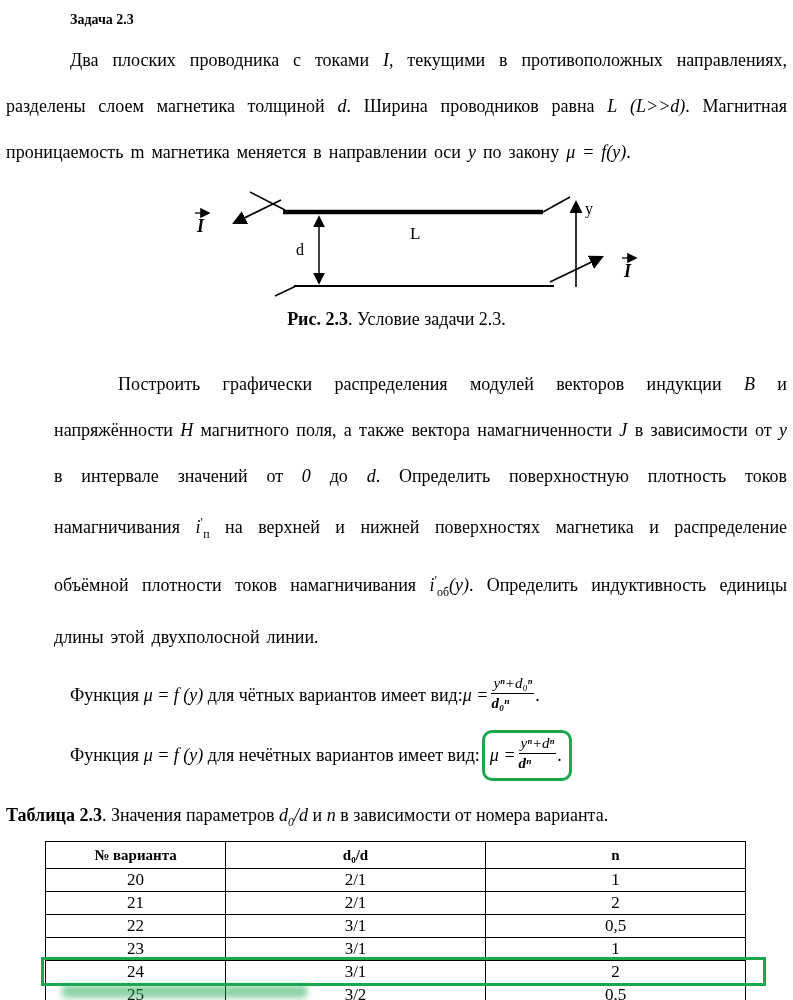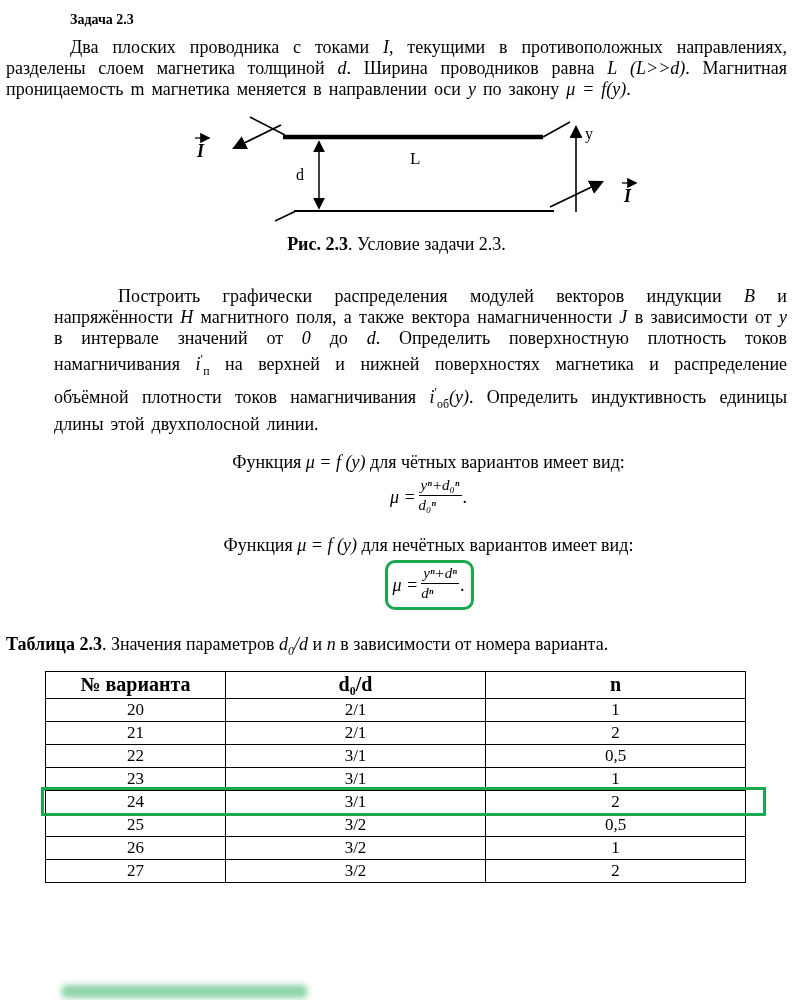--- a/index.html
+++ b/index.html
@@ -6,47 +6,47 @@
   html, body { background:#ffffff; }
   body {
     width:793px; height:1000px; overflow:hidden;
     font-family:"Liberation Serif", serif;
     font-size:18px; color:#000;
   }
   .page { position:relative; width:793px; height:1000px; padding:12px 6px 0 6px; }
 
   .title { font-weight:bold; font-size:14px; margin-left:64px; margin-bottom:9px; }
 
-  .body-text { text-align:justify; text-indent:64px; line-height:21px; word-spacing:2.5px; }
+  .body-text { text-align:justify; text-indent:64px; line-height:46px; word-spacing:2.5px; }
   .p2 { margin-top:30px;margin-left:48px; }
 
   .st-i { font-style:italic; }
   .st-b { font-weight:bold; }
   .st-sup { vertical-align:super; font-size:66%; }
   .st-sub { vertical-align:sub; font-size:66%; }
   .st-i.st-sub, .st-i.st-sup { font-style:italic; }
 
   .figure { margin:12px 0 0 172px; width:480px; height:112px; }
   .figure svg text { font-family:"Liberation Serif", serif; fill:#000; }
 
   .fig-caption { text-align:center; margin-top:8px; line-height:24px; }
 
-  .formula { padding-left:64px; margin-top:12px; line-height:30px; min-height:46px; display:flex; align-items:center;flex-direction:column; }
+  .formula { padding-left:64px; margin-top:12px; line-height:30px; min-height:46px; display:flex; align-items:center; }
   .fwrap { display:inline-flex; align-items:center; }
   .boxed { border:3px solid var(--annotation_green,#1aa84f); border-radius:10px; padding:2px 7px 2px 5px; margin-left:2px; }
   .frac { display:inline-block; vertical-align:middle; text-align:left; font-style:italic; font-size:15px; line-height:1.15; margin:0 1px 3px 3px; }
   .frac .num { display:block; border-bottom:1.2px solid #000; padding:0 2px 1px; }
-  .frac .den { display:block; padding-top:1px; }
+  .frac .den { display:block; padding-top:1px;font-weight:bold; }
 
   .tbl-caption { margin-top:22px; line-height:24px; }
 
   .table-wrap { position:relative; margin:8px 0 0 39px; width:700px; }
   table { border-collapse:collapse; width:700px; font-size:17px; table-layout:fixed; }
   th, td { border:1px solid #000; text-align:center; padding:0; vertical-align:middle; }
-  th { height:27px; font-size:20px; }
+  th { height:27px; font-size:15px; }
   td { height:23px; }
   th:nth-child(1), td:nth-child(1) { width:180px; }
   th:nth-child(2), td:nth-child(2) { width:260px; }
   th:nth-child(3), td:nth-child(3) { width:260px; }
 
   .row-highlight {
     position:absolute; left:-4px; top:116px; width:725px; height:29px;
     border:3px solid var(--annotation_green,#1aa84f); pointer-events:none;
   }
   .bottom-artifact {

